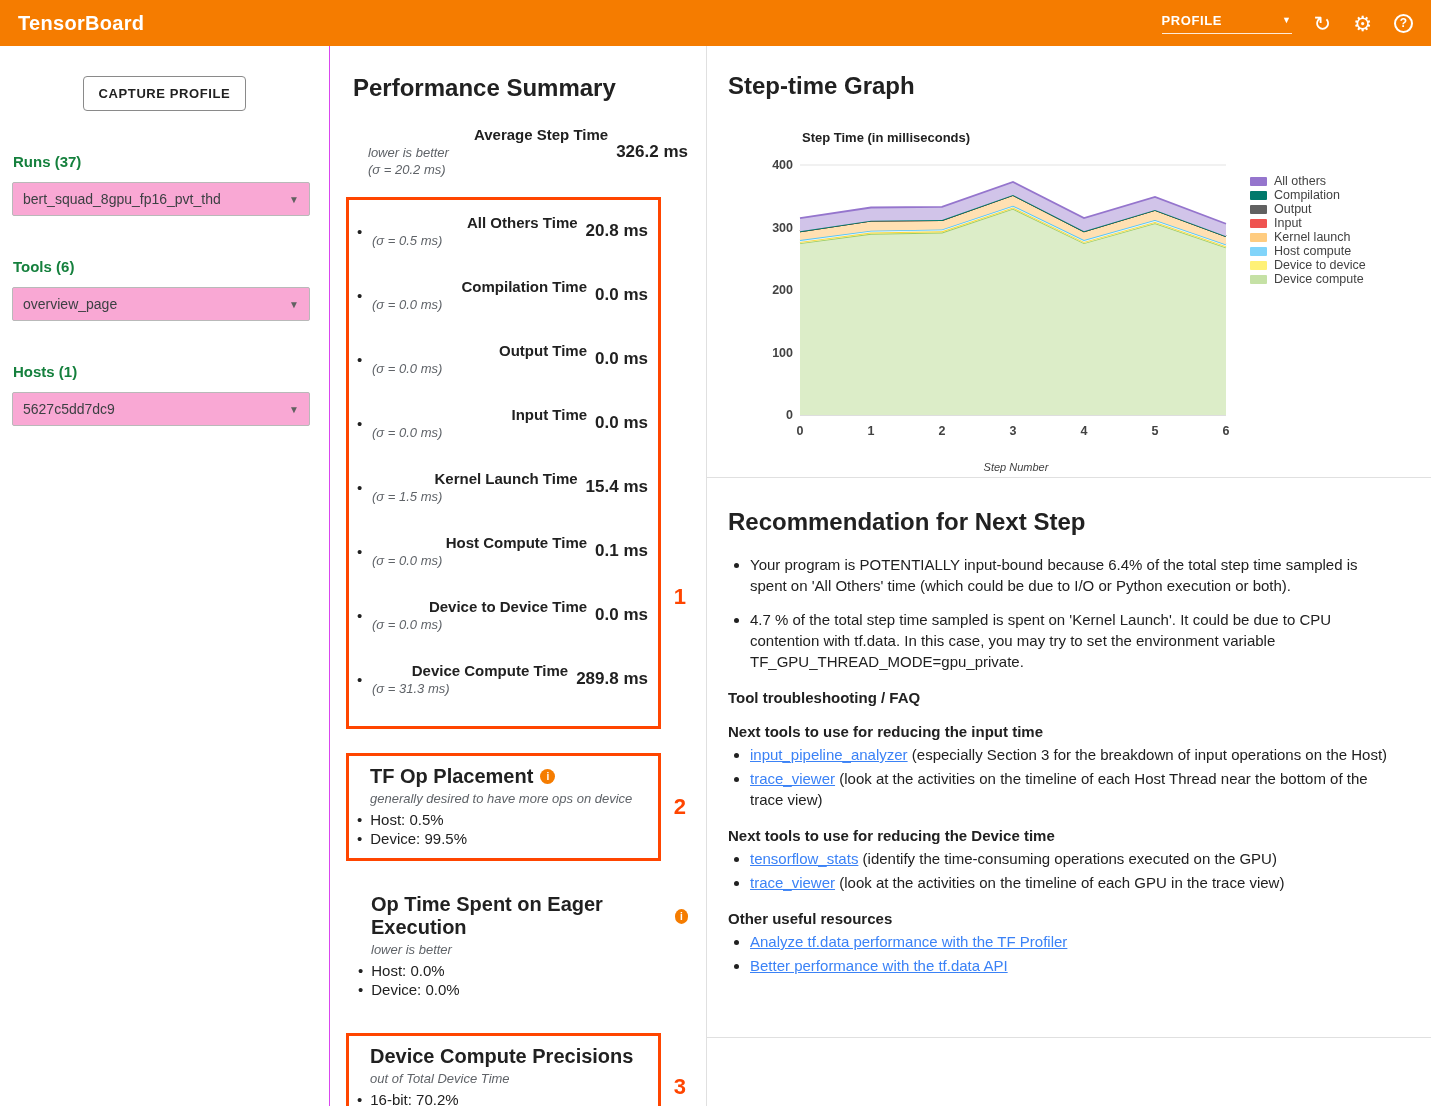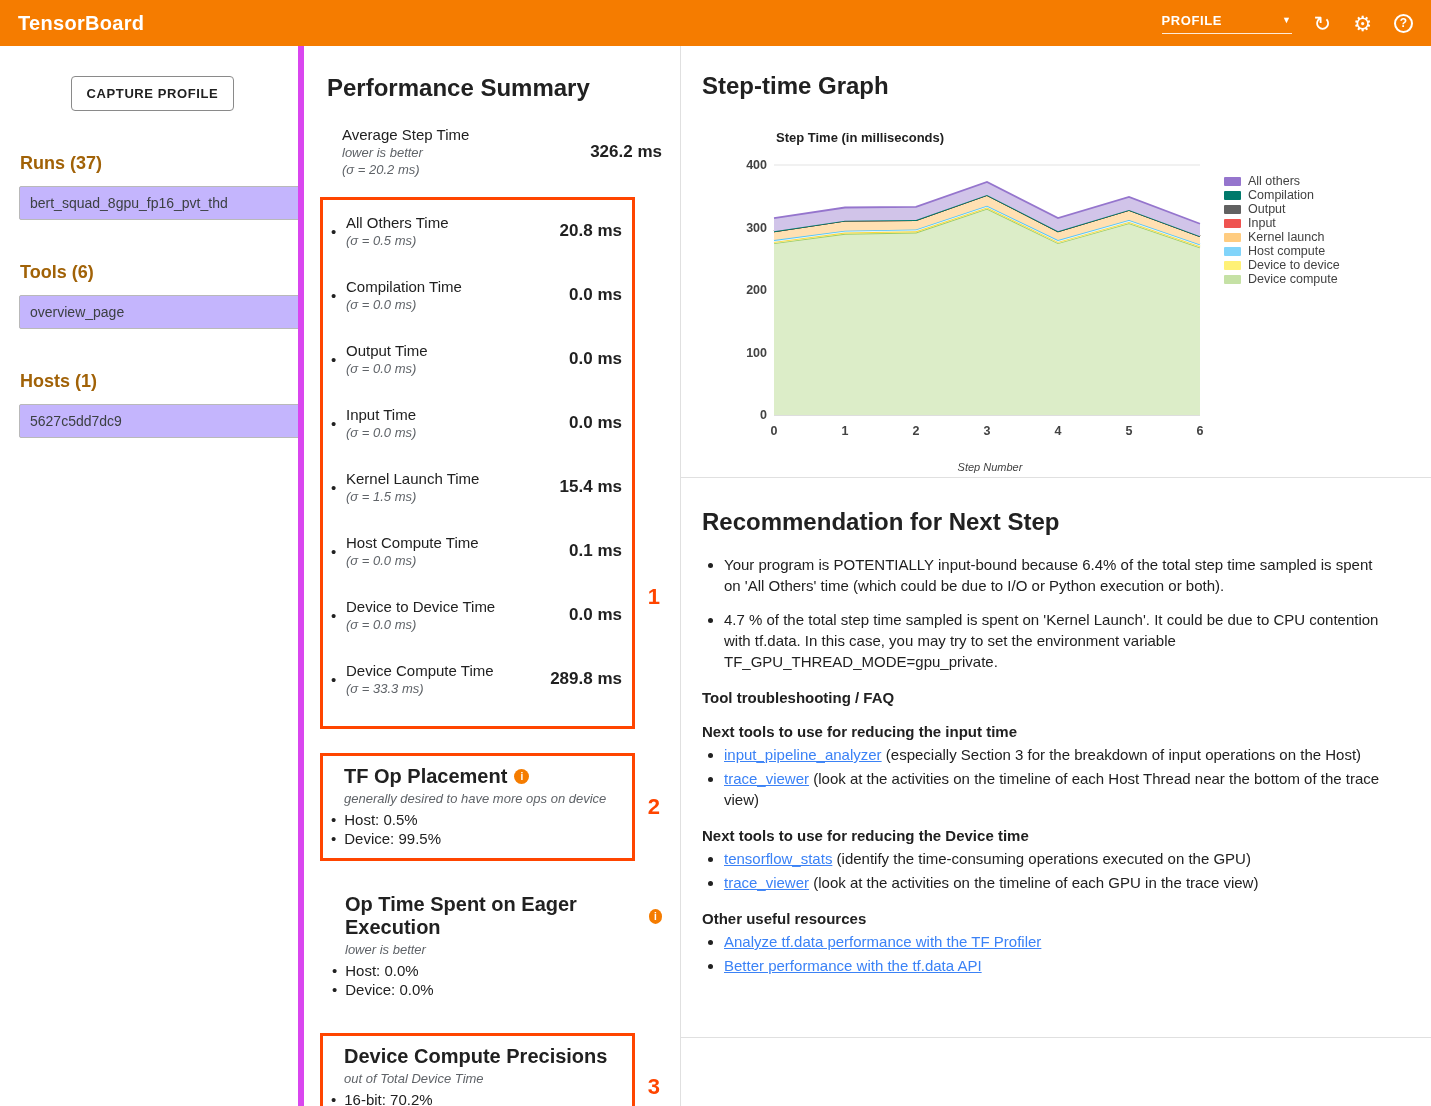--- a/index.html
+++ b/index.html
@@ -32,55 +32,55 @@
   .hdr-icon { font-size: 21px; line-height: 1; cursor: pointer; }
   .help-icon {
     width: 19px; height: 19px; border: 2px solid #fff; border-radius: 50%;
     display: flex; align-items: center; justify-content: center;
     font-size: 12px; font-weight: bold; cursor: pointer;
   }
 
   
   .app-body { display: flex; height: 1060px; }
   .sidebar {
-    width: 304px; flex-shrink: 0; border-right: 6px solid #d946ef;
-    padding-top: 30px; overflow: hidden; padding-left: 7px;
+    width: 330px; flex-shrink: 0; border-right: 1px solid #d946ef;
+    padding-top: 30px; overflow: hidden;
   }
   .summary-col {
     width: 377px; flex-shrink: 0; border-right: 1px solid #e0e0e0;
     padding: 28px 18px 0 23px; position: relative; overflow: hidden;
   }
   .right-col { flex: 1; overflow: hidden; }
 
   .col-title { font-size: 24px; font-weight: 600; color: #212121; }
 
   
   .capture-btn {
     display: block; margin: 0 auto; padding: 9px 15px;
     background: #fff; border: 1px solid #8a8a8a; border-radius: 4px;
     font-family: "Liberation Sans", sans-serif;
     font-size: 13px; font-weight: bold; letter-spacing: 0.6px;
     color: #212121; cursor: pointer;
   }
-  .side-label { margin: 42px 0 0 13px; font-size: 18px; font-weight: bold; color: #a16207; }
+  .side-label { margin: 42px 0 0 13px; font-size: 15px; font-weight: bold; color: #15803d; }
   .side-select {
     width: 298px; height: 34px; margin: 12px 0 0 12px;
     border: 1px solid #b9b9b9; border-radius: 2px;
     display: flex; align-items: center; justify-content: space-between;
     padding: 0 10px; font-size: 14px; color: #3c4043; cursor: pointer;
-    background: #c4b5fd;
+    background: #f9a8d4;
   }
   .select-caret { color: #616161; font-size: 10px; }
 
   
   .avg-row { margin-top: 24px; margin-bottom: 20px; }
   .metric-row { display: flex; align-items: center; }
   .metric-bullet { width: 15px; font-size: 15px; color: #212121; flex-shrink: 0; }
   .metric-main { flex: 1; }
-  .metric-label { font-size: 15px; font-weight: normal; color: #212121; }
+  .metric-label { font-size: 15px; font-weight: bold; color: #212121; text-align: right; }
   .metric-sigma, .group-note { font-size: 13px; font-style: italic; color: #5f6368; margin-top: 2px; }
   .metric-value { font-size: 17px; font-weight: bold; white-space: nowrap; text-align: right; margin-left: 8px; }
 
   .annot-box { border: 3px solid #ff4500; position: relative; }
   .annot-num {
     position: absolute; right: -28px; color: #ff4500;
     font-size: 22px; font-weight: bold;
   }
   .box-metrics { margin-left: -7px; width: 315px; padding: 14px 10px 0 8px; }
   .box-metrics .metric-row { margin-bottom: 30px; }
@@ -234,21 +234,21 @@
           <div class="metric-label">Device to Device Time</div>
           <div class="metric-sigma">(σ = 0.0 ms)</div>
         </div>
         <div class="metric-value">0.0 ms</div>
       </div>
 
       <div class="metric-row">
         <div class="metric-bullet">•</div>
         <div class="metric-main">
           <div class="metric-label">Device Compute Time</div>
-          <div class="metric-sigma">(σ = 33.3 ms)</div>
+          <div class="metric-sigma">(σ = 31.3 ms)</div>
         </div>
         <div class="metric-value">289.8 ms</div>
       </div>
     </div>
 
     <div class="annot-box group-box">
       <span class="annot-num" style="top:50%; transform:translateY(-50%);">2</span>
       <div class="group-title-row">
         <span class="group-title">TF Op Placement</span>
         <span class="info-icon">i</span>

